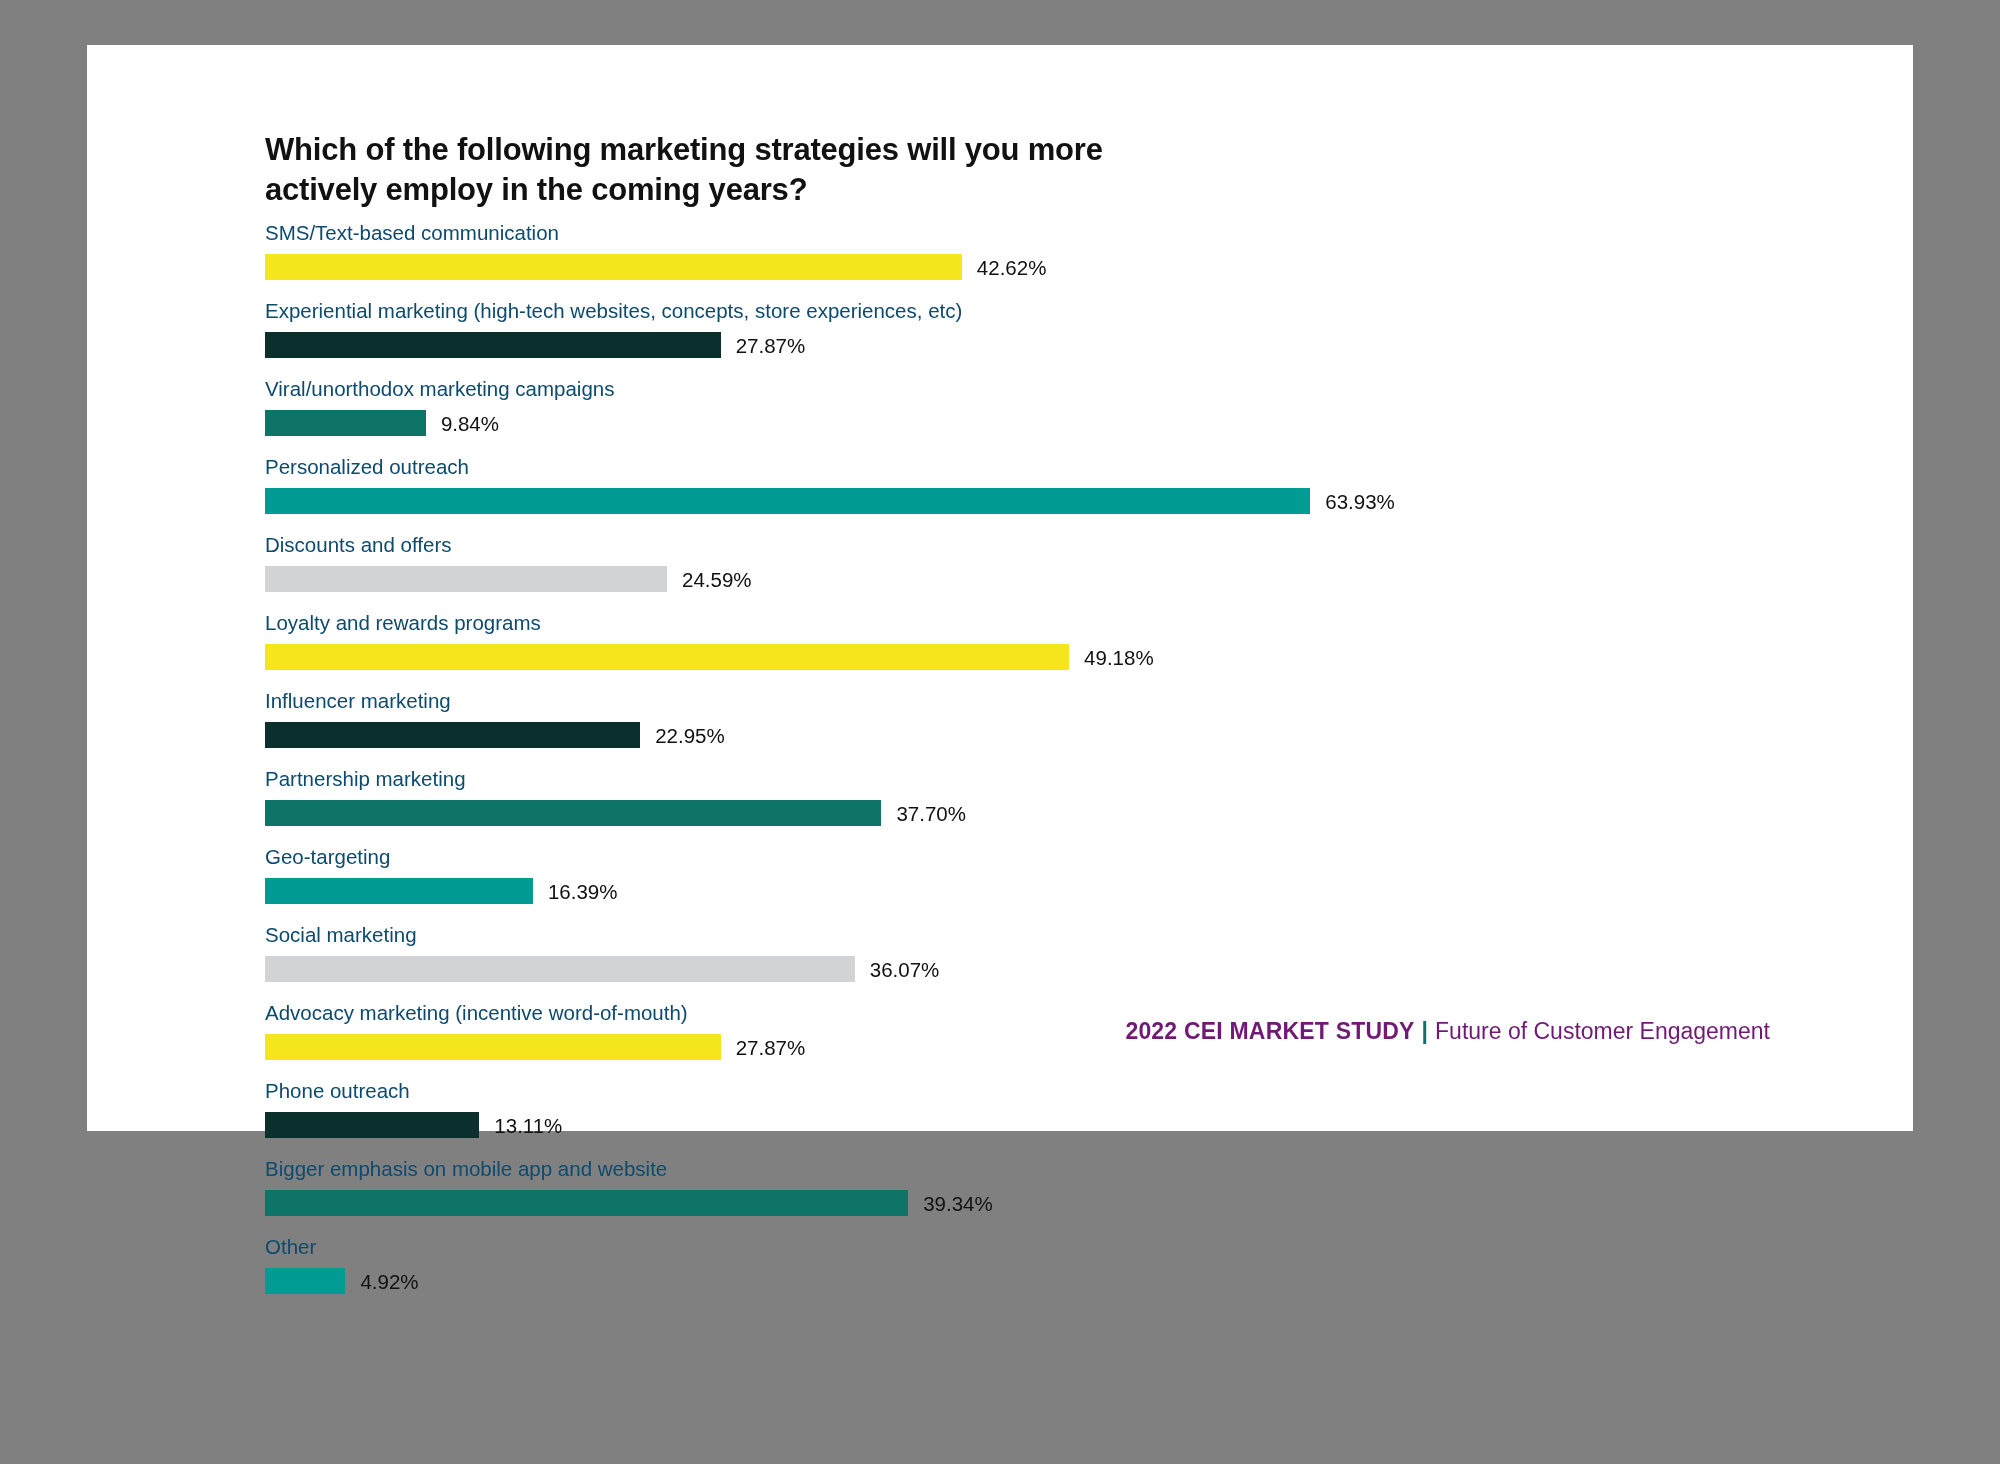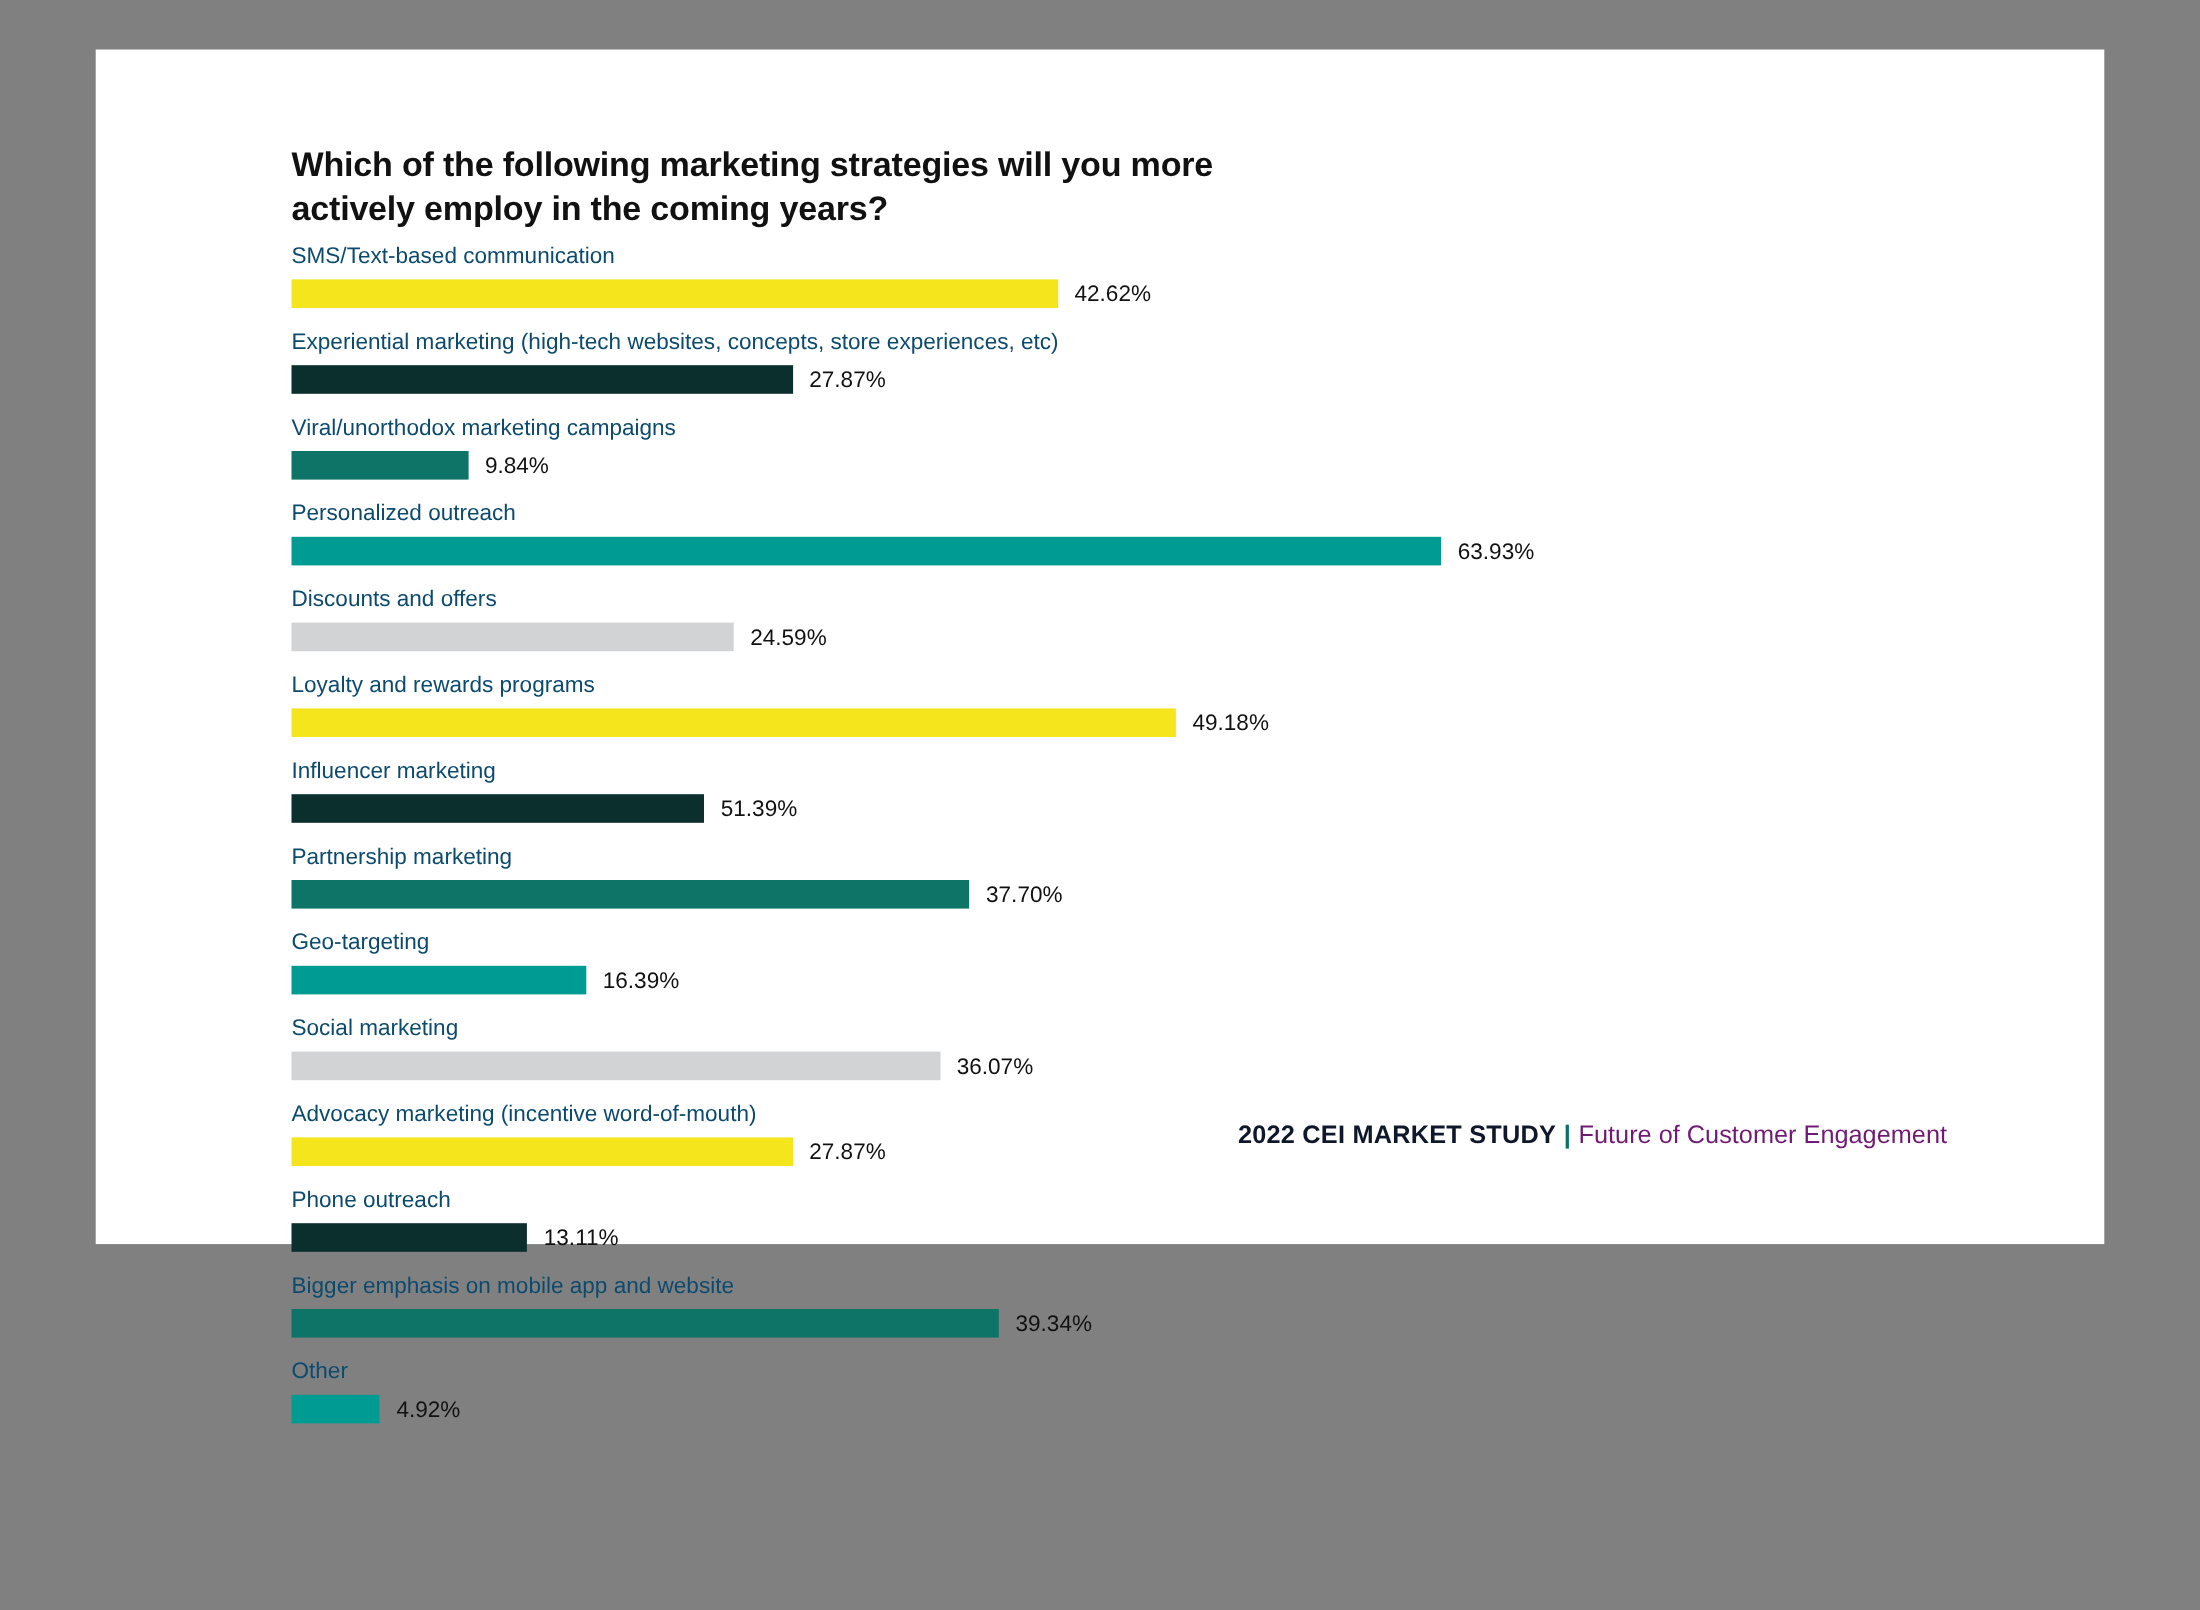--- a/index.html
+++ b/index.html
@@ -87,21 +87,21 @@
   .footer {
     position: absolute;
     right: 143px;
     bottom: 88px;
     font-size: 23px;
     white-space: nowrap;
     line-height: 1;
   }
   .footer-brand {
     font-weight: bold;
-    color: #0f172a;
+    color: #701a75;
     letter-spacing: 0.2px;
   }
   .footer-sep {
     font-weight: bold;
     color: #0d7168;
     padding: 0 7px;
   }
   .footer-tagline {
     color: #701a75;
     font-weight: normal;
@@ -156,21 +156,21 @@
         <div class="bar-label">Loyalty and rewards programs</div>
         <div class="bar-track">
           <div class="bar-fill" style="width: 804.093px; background: rgb(244, 229, 28);"></div>
           <div class="bar-value" style="left: 819.093px;">49.18%</div>
         </div>
       </div>
       <div class="bar-row">
         <div class="bar-label">Influencer marketing</div>
         <div class="bar-track">
           <div class="bar-fill" style="width: 375.233px; background: rgb(11, 47, 44);"></div>
-          <div class="bar-value" style="left: 390.233px;">51.39%</div>
+          <div class="bar-value" style="left: 390.233px;">22.95%</div>
         </div>
       </div>
       <div class="bar-row">
         <div class="bar-label">Partnership marketing</div>
         <div class="bar-track">
           <div class="bar-fill" style="width: 616.395px; background: rgb(14, 116, 104);"></div>
           <div class="bar-value" style="left: 631.395px;">37.70%</div>
         </div>
       </div>
       <div class="bar-row">

